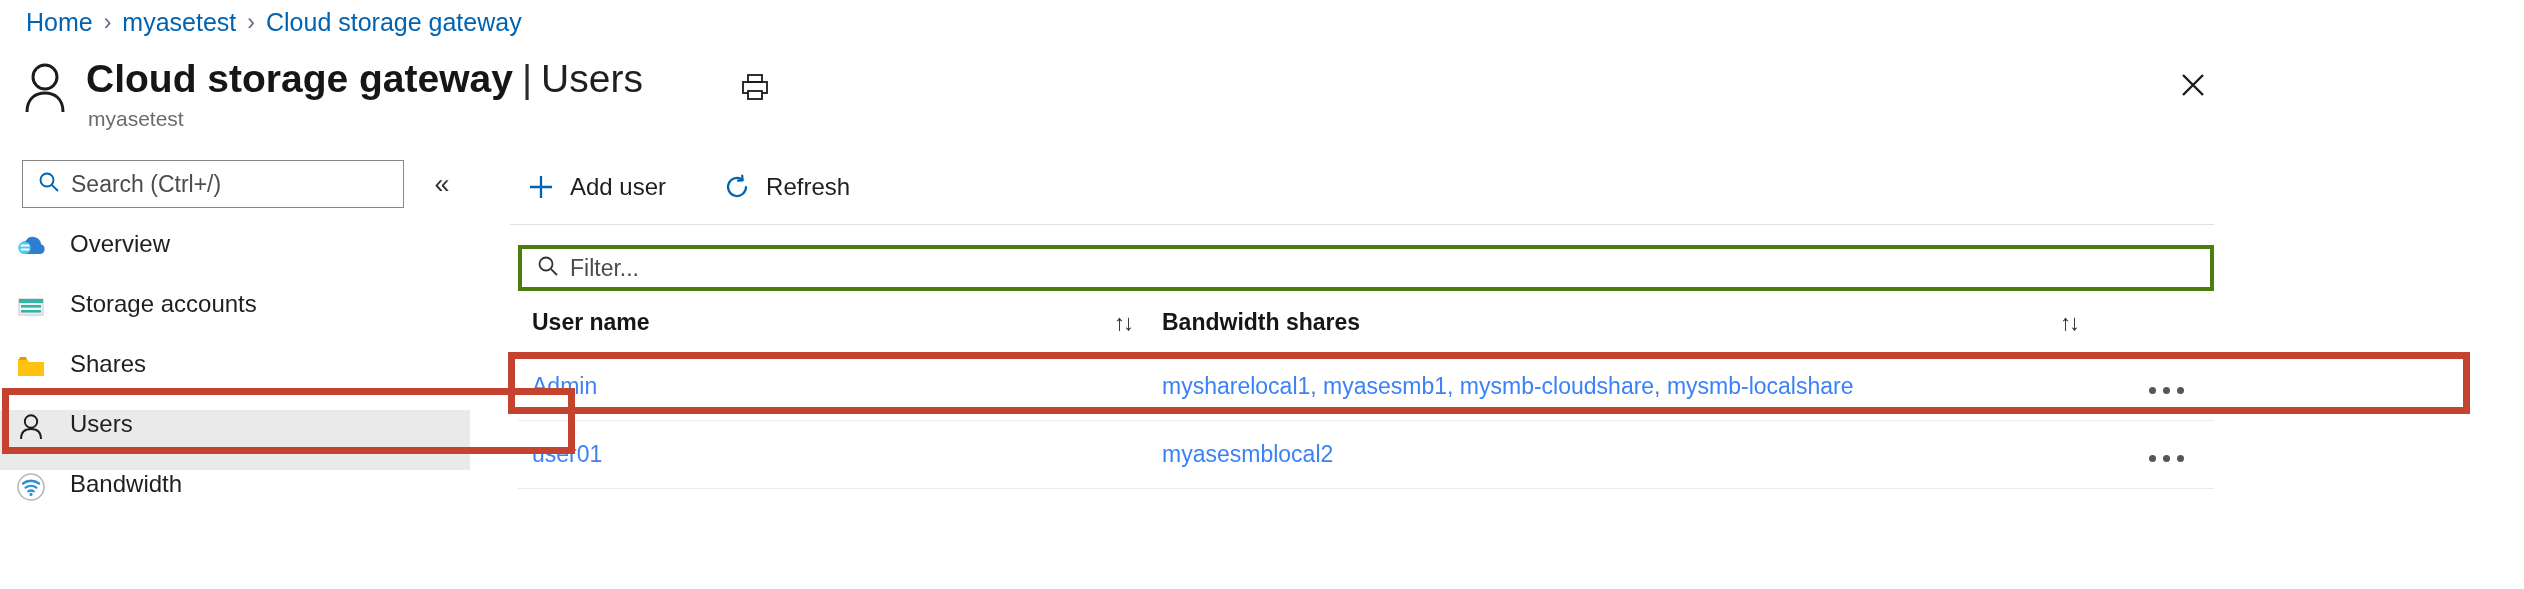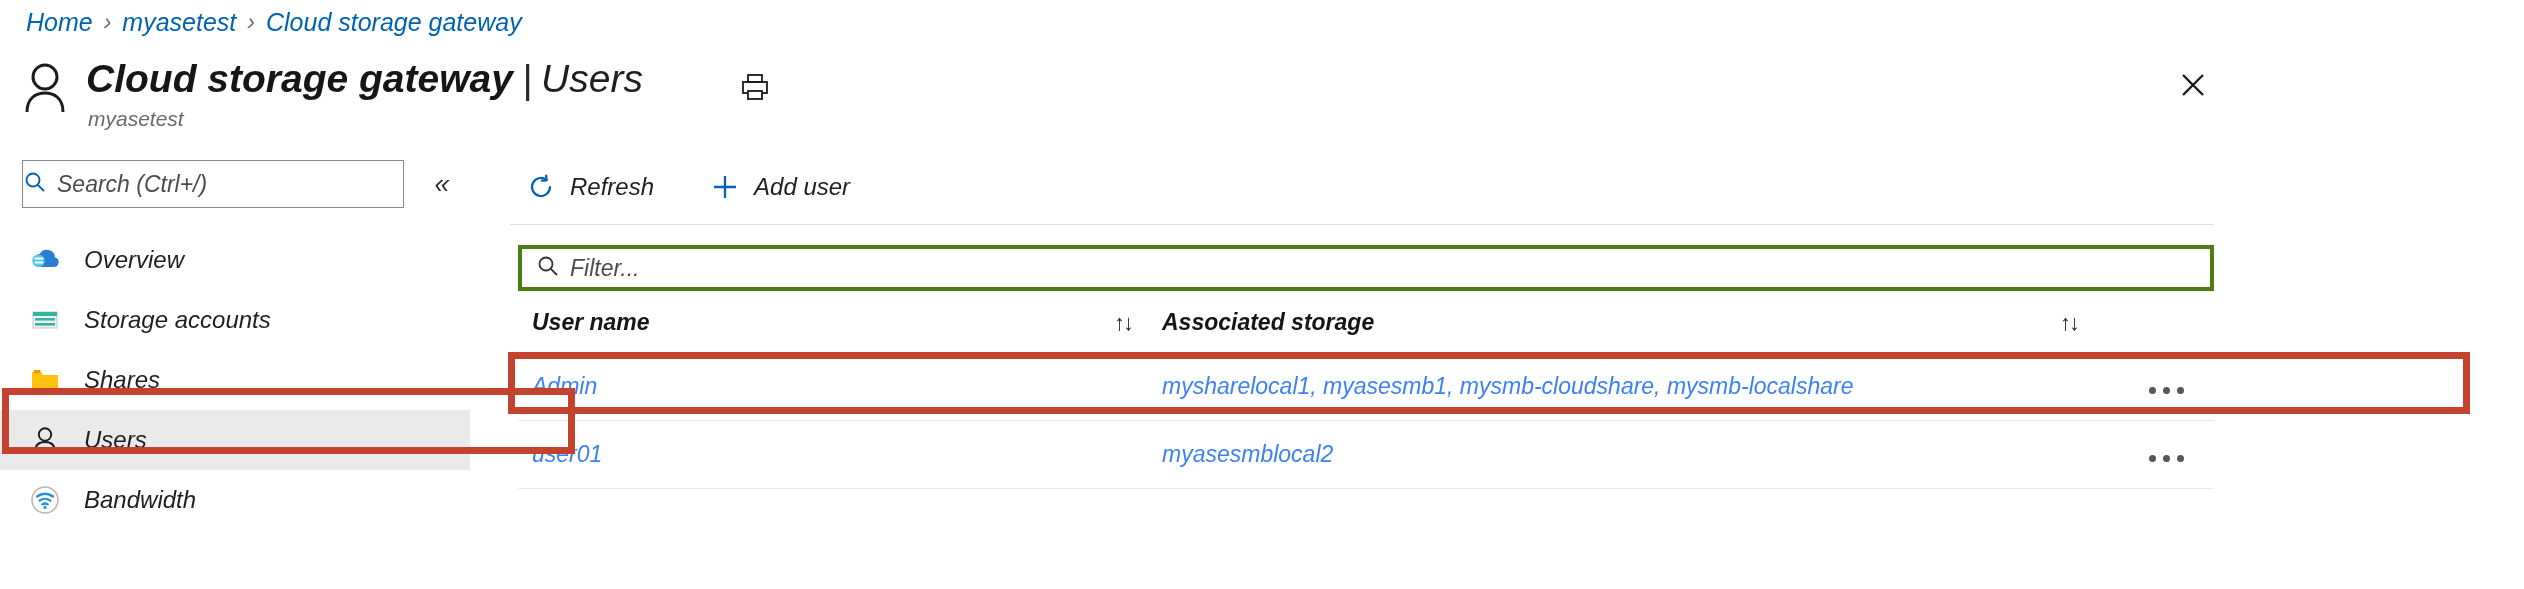--- a/index.html
+++ b/index.html
@@ -2,21 +2,21 @@
 <html><head>
 <meta charset="utf-8">
 <style>
   * { box-sizing: border-box; margin: 0; padding: 0; }
   html, body {
     width: 2524px; height: 589px;
     background: #ffffff;
     font-family: "Liberation Sans", sans-serif;
     overflow: hidden;
   }
-  .page { position: relative; width: 2236px; height: 589px; background: #fff; font-style: italic; }
+  .page { position: relative; width: 2236px; height: 589px; background: #fff; }
 
   
   .breadcrumb {
     position: absolute; left: 26px; top: 10px;
     display: flex; align-items: center; gap: 11px;
     font-size: 25px; color: #0063b1; line-height: 1;
   }
   .crumb { color: #0063b1; cursor: pointer; white-space: nowrap; }
   .crumb-sep { color: #5a6d80; font-size: 23px; }
 
@@ -47,33 +47,33 @@
     width: 46px; height: 46px; display: flex;
     align-items: center; justify-content: center; cursor: pointer;
   }
 
   
   .sidebar { position: absolute; left: 0; top: 160px; width: 470px; }
   .search-row { display: flex; align-items: center; padding-left: 22px; }
   .search-box {
     position: relative; width: 382px; height: 48px;
     border: 1px solid #8a8886; background: #fff;
-    display: flex; align-items: center; gap: 10px;
+    display: flex; align-items: center; padding-left: 14px; gap: 10px;
   }
   .search-ph { font-size: 23px; color: #4c4c4c; }
   .collapse-btn {
     margin-left: 18px; width: 40px; height: 40px;
     display: flex; align-items: center; justify-content: center;
     font-size: 27px; color: #333; cursor: pointer; line-height: 1;
   }
 
   .nav-list { margin-top: 22px; }
   .nav-item {
-    position: relative; height: 60px; display: flex; align-items: center;
-    padding-left: 28px; gap: 22px; cursor: pointer;
+    position: relative; height: 60px; display: flex; 
+    padding-left: 14px; gap: 22px; cursor: pointer;
   }
   .nav-item.selected { background: #eaeaea; }
   .nav-ico { width: 34px; height: 34px; flex: none; display: flex; align-items: center; justify-content: center; }
   .nav-label { font-size: 24px; color: #1f1f1f; white-space: nowrap; }
 
   .hl-box {
     position: absolute; border: 7px solid #c4432f;
     pointer-events: none; z-index: 5;
   }
   .hl-sidebar { left: 2px; top: 388px; width: 573px; height: 66px; }
@@ -241,33 +241,33 @@
 
     </div>
   </div>
 
   <div class="main">
 
     <div class="toolbar">
       <div class="tb-btn">
         <span class="tb-ico">
           <svg viewBox="0 0 30 30" width="30" height="30" aria-hidden="true">
-            <path d="M24 15 a9 9 0 1 1 -3.6 -7.2" fill="none" stroke="#0063b1" stroke-width="2.2" stroke-linecap="round"></path>
-            <path d="M20.2 3.6 L20.6 8.3 L16 8.6" fill="none" stroke="#0063b1" stroke-width="2.2" stroke-linecap="round" stroke-linejoin="round"></path>
-          </svg>
-        </span>
-        <span class="tb-label">Refresh</span>
+            <path d="M15 4 V26 M4 15 H26" stroke="#0063b1" stroke-width="2.3" fill="none"></path>
+          </svg>
+        </span>
+        <span class="tb-label">Add user</span>
       </div>
       <div class="tb-btn">
         <span class="tb-ico">
           <svg viewBox="0 0 30 30" width="30" height="30" aria-hidden="true">
-            <path d="M15 4 V26 M4 15 H26" stroke="#0063b1" stroke-width="2.3" fill="none"></path>
-          </svg>
-        </span>
-        <span class="tb-label">Add user</span>
+            <path d="M24 15 a9 9 0 1 1 -3.6 -7.2" fill="none" stroke="#0063b1" stroke-width="2.2" stroke-linecap="round"></path>
+            <path d="M20.2 3.6 L20.6 8.3 L16 8.6" fill="none" stroke="#0063b1" stroke-width="2.2" stroke-linecap="round" stroke-linejoin="round"></path>
+          </svg>
+        </span>
+        <span class="tb-label">Refresh</span>
       </div>
     </div>
 
     <div class="tb-divider"></div>
 
     <div class="filter-box">
       <span>
         <svg viewBox="0 0 24 24" width="24" height="24" aria-hidden="true">
           <circle cx="10" cy="10" r="6.5" fill="none" stroke="#333333" stroke-width="1.8"></circle>
           <path d="M14.8 14.8 L21 21" stroke="#333333" stroke-width="1.8" fill="none"></path>
@@ -280,21 +280,21 @@
       <thead>
         <tr>
           <th class="col-user">
             <div class="th-inner">
               <span>User name</span>
               <span class="sort-ico">↑↓</span>
             </div>
           </th>
           <th class="col-shares">
             <div class="th-inner">
-              <span>Associated storage</span>
+              <span>Bandwidth shares</span>
               <span class="sort-ico">↑↓</span>
             </div>
           </th>
           <th class="col-menu"></th>
         </tr>
       </thead>
       <tbody>
         <tr>
           <td>Admin</td>
           <td>mysharelocal1, myasesmb1, mysmb-cloudshare, mysmb-localshare</td>

